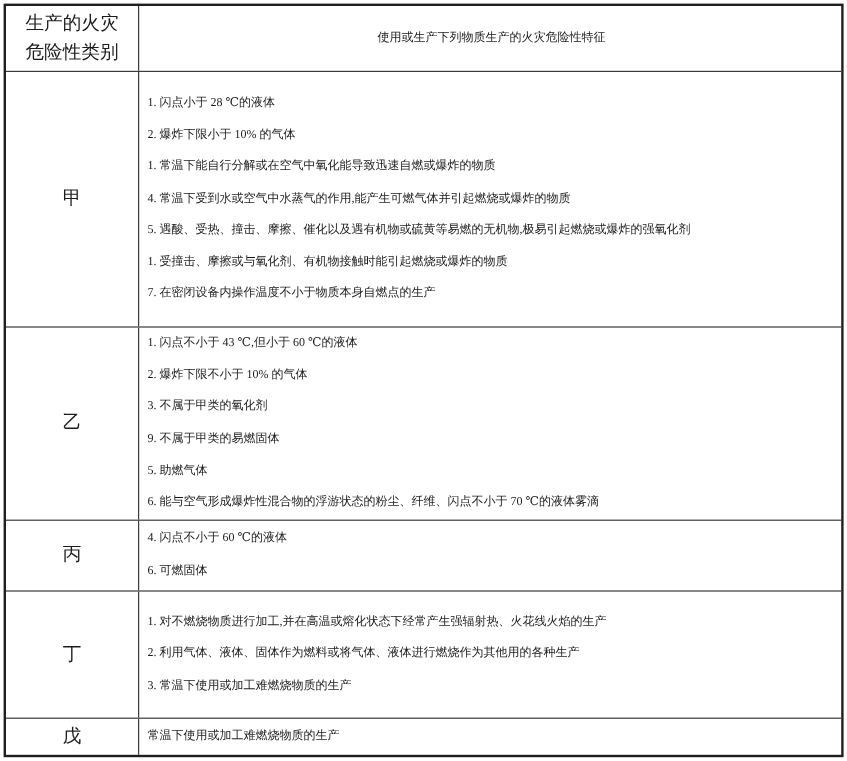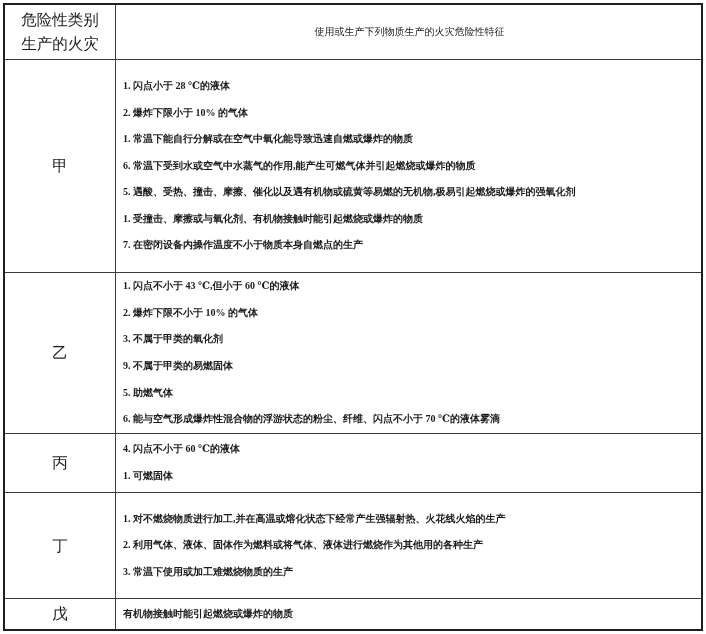--- a/index.html
+++ b/index.html
@@ -57,53 +57,52 @@
     justify-content: center;
     padding: 0 5px 0 7px;
     font-size: 10px;
   }
   .header-feat {
     align-items: center;
     text-align: center;
   }
   .line {
     line-height: 26.6px;
-    font-weight: bold;
   }
   .hline {
     line-height: 24px;
   }
   .cat-glyph {
     line-height: 22px;
   }
 </style>
 </head>
 <body>
 
 <div class="table">
 
   <div class="row r-header">
     <div class="cat-cell">
+      <div class="hline">生产的火灾</div>
       <div class="hline">危险性类别</div>
-      <div class="hline">生产的火灾</div>
     </div>
     <div class="feat-cell header-feat">
       <div class="hline">使用或生产下列物质生产的火灾危险性特征</div>
     </div>
   </div>
 
   <div class="row r-jia">
     <div class="cat-cell">
       <div class="cat-glyph">甲</div>
     </div>
     <div class="feat-cell">
       <div class="line">1. 闪点小于 28 ℃的液体</div>
       <div class="line">2. 爆炸下限小于 10% 的气体</div>
       <div class="line">1. 常温下能自行分解或在空气中氧化能导致迅速自燃或爆炸的物质</div>
-      <div class="line">6. 常温下受到水或空气中水蒸气的作用,能产生可燃气体并引起燃烧或爆炸的物质</div>
+      <div class="line">4. 常温下受到水或空气中水蒸气的作用,能产生可燃气体并引起燃烧或爆炸的物质</div>
       <div class="line">5. 遇酸、受热、撞击、摩擦、催化以及遇有机物或硫黄等易燃的无机物,极易引起燃烧或爆炸的强氧化剂</div>
       <div class="line">1. 受撞击、摩擦或与氧化剂、有机物接触时能引起燃烧或爆炸的物质</div>
       <div class="line">7. 在密闭设备内操作温度不小于物质本身自燃点的生产</div>
     </div>
   </div>
 
   <div class="row r-yi">
     <div class="cat-cell">
       <div class="cat-glyph">乙</div>
     </div>
@@ -116,37 +115,37 @@
       <div class="line">6. 能与空气形成爆炸性混合物的浮游状态的粉尘、纤维、闪点不小于 70 ℃的液体雾滴</div>
     </div>
   </div>
 
   <div class="row r-bing">
     <div class="cat-cell">
       <div class="cat-glyph">丙</div>
     </div>
     <div class="feat-cell">
       <div class="line">4. 闪点不小于 60 ℃的液体</div>
-      <div class="line">1. 可燃固体</div>
+      <div class="line">6. 可燃固体</div>
     </div>
   </div>
 
   <div class="row r-ding">
     <div class="cat-cell">
       <div class="cat-glyph">丁</div>
     </div>
     <div class="feat-cell">
       <div class="line">1. 对不燃烧物质进行加工,并在高温或熔化状态下经常产生强辐射热、火花线火焰的生产</div>
       <div class="line">2. 利用气体、液体、固体作为燃料或将气体、液体进行燃烧作为其他用的各种生产</div>
       <div class="line">3. 常温下使用或加工难燃烧物质的生产</div>
     </div>
   </div>
 
   <div class="row r-wu">
     <div class="cat-cell">
       <div class="cat-glyph">戊</div>
     </div>
     <div class="feat-cell">
-      <div class="line">有机物接触时能引起燃烧或爆炸的物质</div>
+      <div class="line">常温下使用或加工难燃烧物质的生产</div>
     </div>
   </div>
 
 </div>
 
 </body></html>

